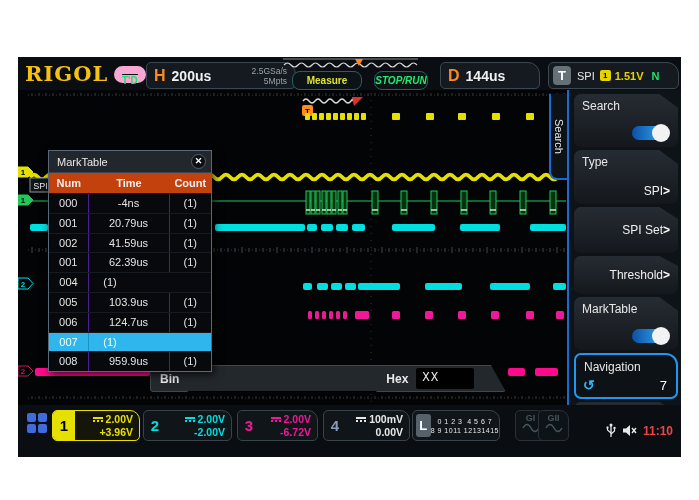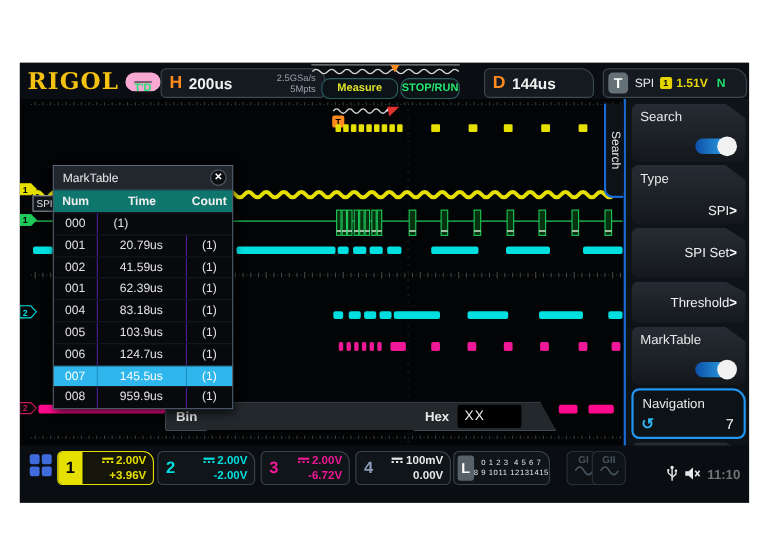--- a/index.html
+++ b/index.html
@@ -17,46 +17,46 @@
   .tb-letter { font-size:16px; font-weight:bold; color:#ff8a1e; margin:0 6px 0 7px; }
   .tb-big { font-size:14px; color:#f0f0f0; font-weight:bold; }
   #h-rate { position:absolute; right:8px; top:3px; text-align:right; font-size:8.5px; color:#98a4ac; line-height:10px; }
   #t-letter { width:18px; height:19px; background:#667077; border-radius:4px; color:#fff; font-weight:bold; font-size:13px; text-align:center; line-height:19px; margin:0 6px 0 4px; }
   #t-bus { color:#e8e8e8; font-size:11px; margin-right:5px; }
   #t-src { width:11px; height:11px; background:#e5d400; border-radius:2px; color:#000; font-size:8px; font-weight:bold; text-align:center; line-height:11px; margin-right:4px; }
   #t-level { color:#e5d400; font-size:11px; font-weight:bold; margin-right:8px; }
   #t-slope { color:#1ee26e; font-size:11px; font-weight:bold; }
   .tb-btn { position:absolute; top:14px; height:19px; border:1px solid #2a5f62; border-radius:8px; background:#0c1316; font-size:10px; font-weight:bold; text-align:center; }
   #measure-btn { left:274px; width:70px; color:#dfe32a; line-height:17px; }
-  #run-btn { left:346px; width:54px; color:#25e86d; line-height:17px; }
+  #run-btn { left:356px; width:54px; color:#25e86d; line-height:17px;font-style:italic; }
   #overview-svg { position:absolute; left:263px; top:0; }
 
   
   #wave-svg { position:absolute; left:0; top:0; z-index:10; pointer-events:none; }
 
   
   #marktable { position:absolute; left:30px; top:93px; width:164px; height:222px; background:#0b0e13; border:1px solid #5a6878; z-index:30; box-shadow:2px 3px 8px rgba(0,0,0,.7); }
   #mt-titlebar { height:22px; background:#22272d; display:flex; align-items:center; justify-content:space-between; padding:0 5px 0 8px; border-bottom:1px solid #3a4450; }
   #mt-title { color:#e8e8e8; font-size:11px; }
   #mt-close { width:15px; height:15px; border-radius:50%; background:#0d1013; border:1px solid #555e66; color:#fff; font-size:9px; font-weight:bold; text-align:center; line-height:13px; cursor:default; }
-  #mt-header { height:20px; background:#0f766e; display:flex; }
+  #mt-header { height:20px; background:#c2410c; display:flex; }
   #mt-header div { color:#f0f0f0; font-size:11px; font-weight:bold; text-align:center; line-height:20px; }
   .mt-c0 { width:40px; } .mt-c1 { width:82px; } .mt-c2 { width:42px; }
   .mt-row { height:19.8px; display:flex; background:#07090d; border-top:1px solid #161b22; }
   .mt-row div { color:#e4e4e4; font-size:11px; text-align:center; line-height:19px; border-right:1px solid #4c1d95; }
   .mt-row div:last-child { border-right:none; }
   .mt-row.selected { background:#2fb6ec; }
   .mt-row.selected div { color:#ffffff; border-right-color:#1a90c4; }
 
   
   #binhex { position:absolute; left:132px; top:308px; width:356px; height:27px; background:#23282d; border:1px solid #40474d; border-radius:3px; z-index:20; clip-path:polygon(0 0,calc(100% - 15px) 0,100% 100%,0 100%); display:flex; align-items:center; }
   .bh-label { color:#e8e8e8; font-size:12px; font-weight:bold; margin-left:9px; }
   .bh-field { background:#000; border-radius:2px; height:21px; color:#e8e8e8; font-size:12.5px; letter-spacing:1px; line-height:21px; padding:0 6px; margin-left:8px; white-space:pre; }
   #bin-field { width:190px;margin-top:45px; }
-  #hex-field { width:58px; }
+  #hex-field { width:58px;font-family:Liberation Mono, monospace; }
   #bin-first { background:#2b7fe0; color:#fff; padding:0 1px; }
 
   
   #sidebar { position:absolute; left:549px; top:33px; width:114px; height:331px; background:#0e1318; border-left:2px solid #1a6ad4; z-index:15; }
   #sidebar-curve { position:absolute; left:549px; top:352px; width:114px; height:14px; border-left:2px solid #1a6ad4; border-bottom:2px solid #1a6ad4; border-bottom-left-radius:14px; z-index:15; }
   #search-tab { position:absolute; left:531px; top:37px; width:18px; height:86px; background:#0d1217; border-left:2px solid #1a6ad4; border-bottom:2px solid #1a6ad4; border-bottom-left-radius:8px; z-index:16; color:#e8e8e8; font-size:11px; writing-mode:vertical-rl; text-align:center; line-height:16px; }
   .sb-panel { position:absolute; left:5px; width:104px; background:linear-gradient(180deg,#262c33 0%,#14181d 100%); border-radius:7px; clip-path:polygon(0 0,82% 0,100% 26%,100% 100%,0 100%); }
   .sb-label { position:absolute; left:8px; top:5px; color:#e8e8e8; font-size:12px; }
   .sb-value { position:absolute; right:8px; bottom:6px; color:#f0f0f0; font-size:12px; }
   .sb-value-mid { position:absolute; right:8px; top:50%; transform:translateY(-50%); color:#f0f0f0; font-size:12px; }
@@ -86,21 +86,21 @@
   #ch2-box { left:125px; width:89px; } #ch2-box .ch-num { color:#00dfe0; } #ch2-box .ch-vals { color:#00dfe0; }
   #ch3-box { left:219px; width:81px; } #ch3-box .ch-num { color:#f01896; } #ch3-box .ch-vals { color:#f01896; }
   #ch4-box { left:305px; width:87px; } #ch4-box .ch-num { color:#8a9cb8; } #ch4-box .ch-vals { color:#e8e8e8;text-align:right; }
   .coupling { display:inline-block; width:10px; height:5px; border-top:2px solid currentColor; border-bottom:2px dotted currentColor; margin-right:3px; vertical-align:1px; }
   #la-box { left:394px; width:88px; }
   #la-letter { width:18px; height:23px; margin:3px 0 0 3px; background:#57616a; border-radius:3px; color:#fff; font-size:13px; font-weight:bold; text-align:center; line-height:23px; }
   #la-digits { flex:1; color:#e8e8e8; font-size:7px; line-height:9px; text-align:center; padding-top:6px; letter-spacing:.5px; white-space:pre; }
   .g-box { position:absolute; top:5px; width:31px; height:31px; background:#0e1317; border:1px solid #28313a; border-radius:5px 9px 5px 5px; text-align:center; color:#46545e; font-size:9px; font-weight:bold; padding-top:2px; }
   #g1-box { left:485px;margin-left:12px; } #g2-box { left:520px; }
   #status-icons { position:absolute; right:8px; top:18px; display:flex; align-items:center; gap:6px; }
-  #clock { color:#737373; font-size:12px; font-weight:bold; }
+  #clock { color:#ef4444; font-size:12px; font-weight:bold; }
 </style>
 </head>
 <body>
 
 <div id="screen">
 
   <svg id="wave-svg" width="663" height="400">
       <line x1="10" y1="38" x2="548" y2="38" stroke="#3a3a3a" stroke-width="1" stroke-dasharray="1 6"></line>
       <line x1="10" y1="193" x2="548" y2="193" stroke="#3a3a3a" stroke-width="1" stroke-dasharray="1 6"></line>
       <line x1="10" y1="341" x2="548" y2="341" stroke="#3a3a3a" stroke-width="1" stroke-dasharray="1 6"></line>
@@ -499,55 +499,54 @@
       <span id="mt-close">✕</span>
     </div>
     <div id="mt-header">
       <div class="mt-c0">Num</div>
       <div class="mt-c1">Time</div>
       <div class="mt-c2">Count</div>
     </div>
     <div id="mt-body">
         <div class="mt-row">
           <div class="mt-c0">000</div>
+          <div class="mt-c1">-4ns</div>
           <div class="mt-c2">(1)</div>
         </div>
         <div class="mt-row">
           <div class="mt-c0">001</div>
           <div class="mt-c1">20.79us</div>
           <div class="mt-c2">(1)</div>
         </div>
         <div class="mt-row">
           <div class="mt-c0">002</div>
           <div class="mt-c1">41.59us</div>
           <div class="mt-c2">(1)</div>
         </div>
         <div class="mt-row">
           <div class="mt-c0">001</div>
           <div class="mt-c1">62.39us</div>
           <div class="mt-c2">(1)</div>
         </div>
         <div class="mt-row">
           <div class="mt-c0">004</div>
-          <div class="mt-c1">83.18us</div>
           <div class="mt-c2">(1)</div>
         </div>
         <div class="mt-row">
           <div class="mt-c0">005</div>
           <div class="mt-c1">103.9us</div>
           <div class="mt-c2">(1)</div>
         </div>
         <div class="mt-row">
           <div class="mt-c0">006</div>
           <div class="mt-c1">124.7us</div>
           <div class="mt-c2">(1)</div>
         </div>
         <div class="mt-row selected">
           <div class="mt-c0">007</div>
-          <div class="mt-c1">145.5us</div>
           <div class="mt-c2">(1)</div>
         </div>
         <div class="mt-row">
           <div class="mt-c0">008</div>
           <div class="mt-c1">959.9us</div>
           <div class="mt-c2">(1)</div>
         </div>
       </div>
   </div>
 

